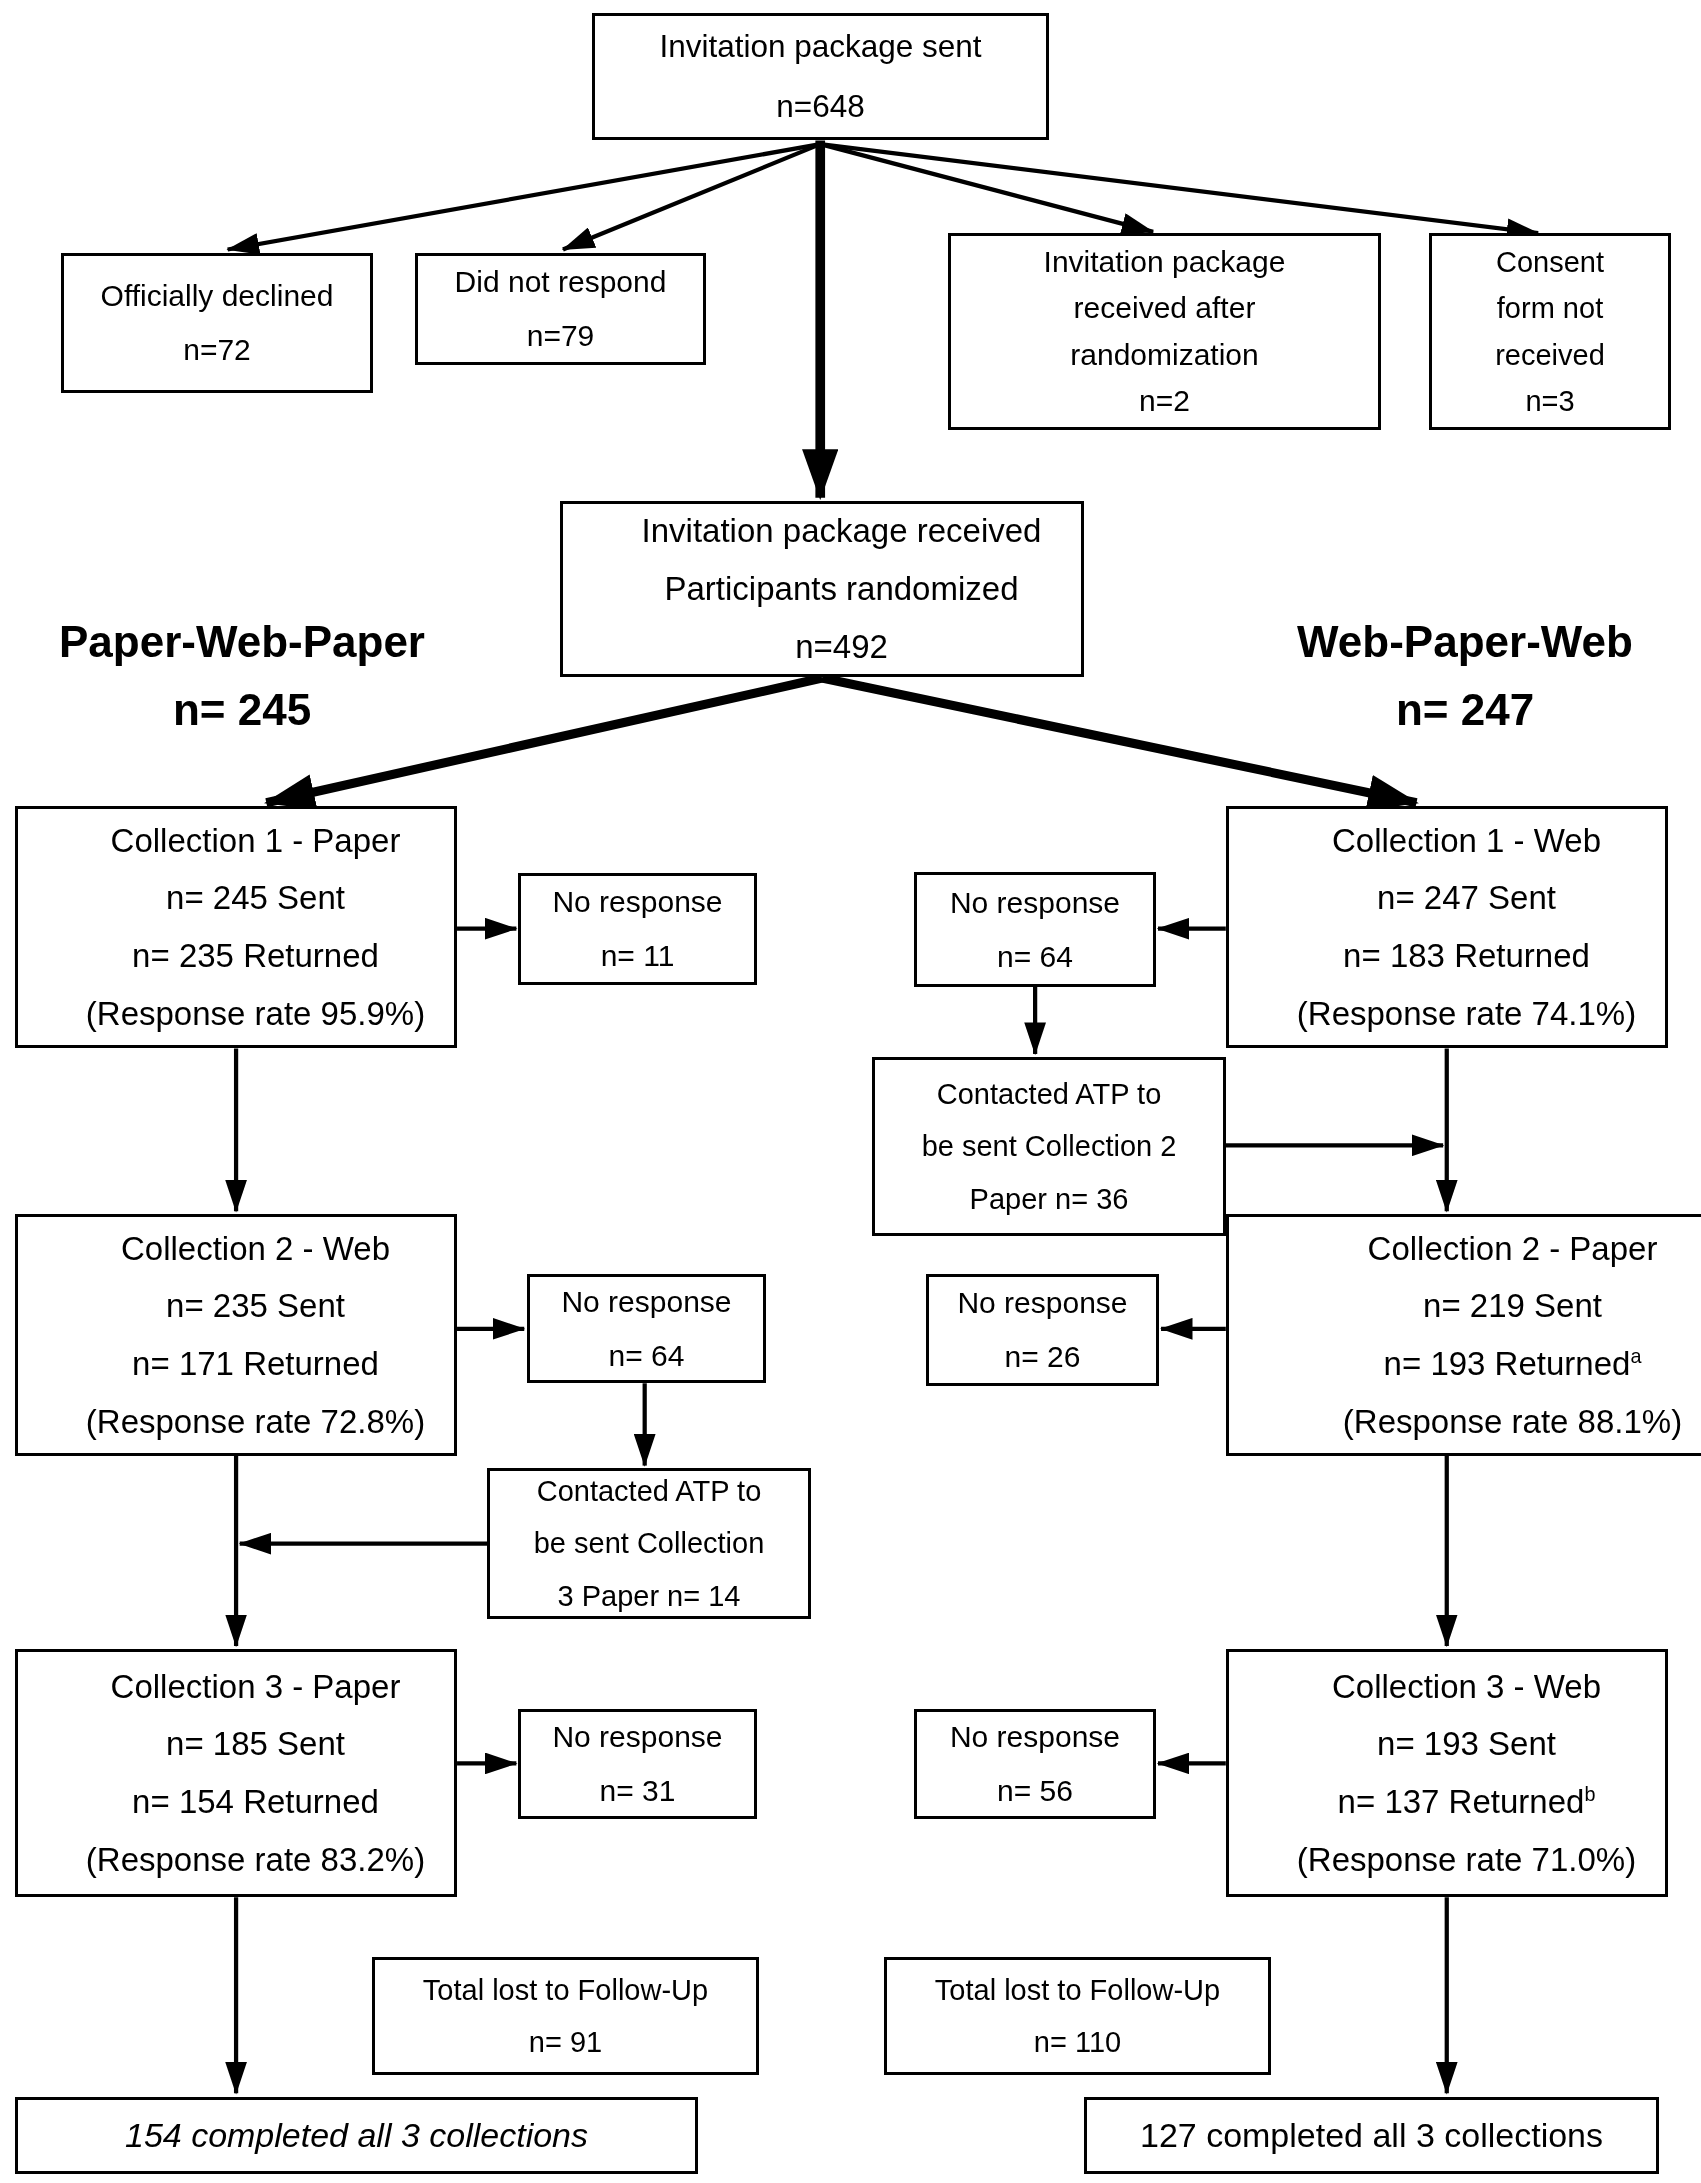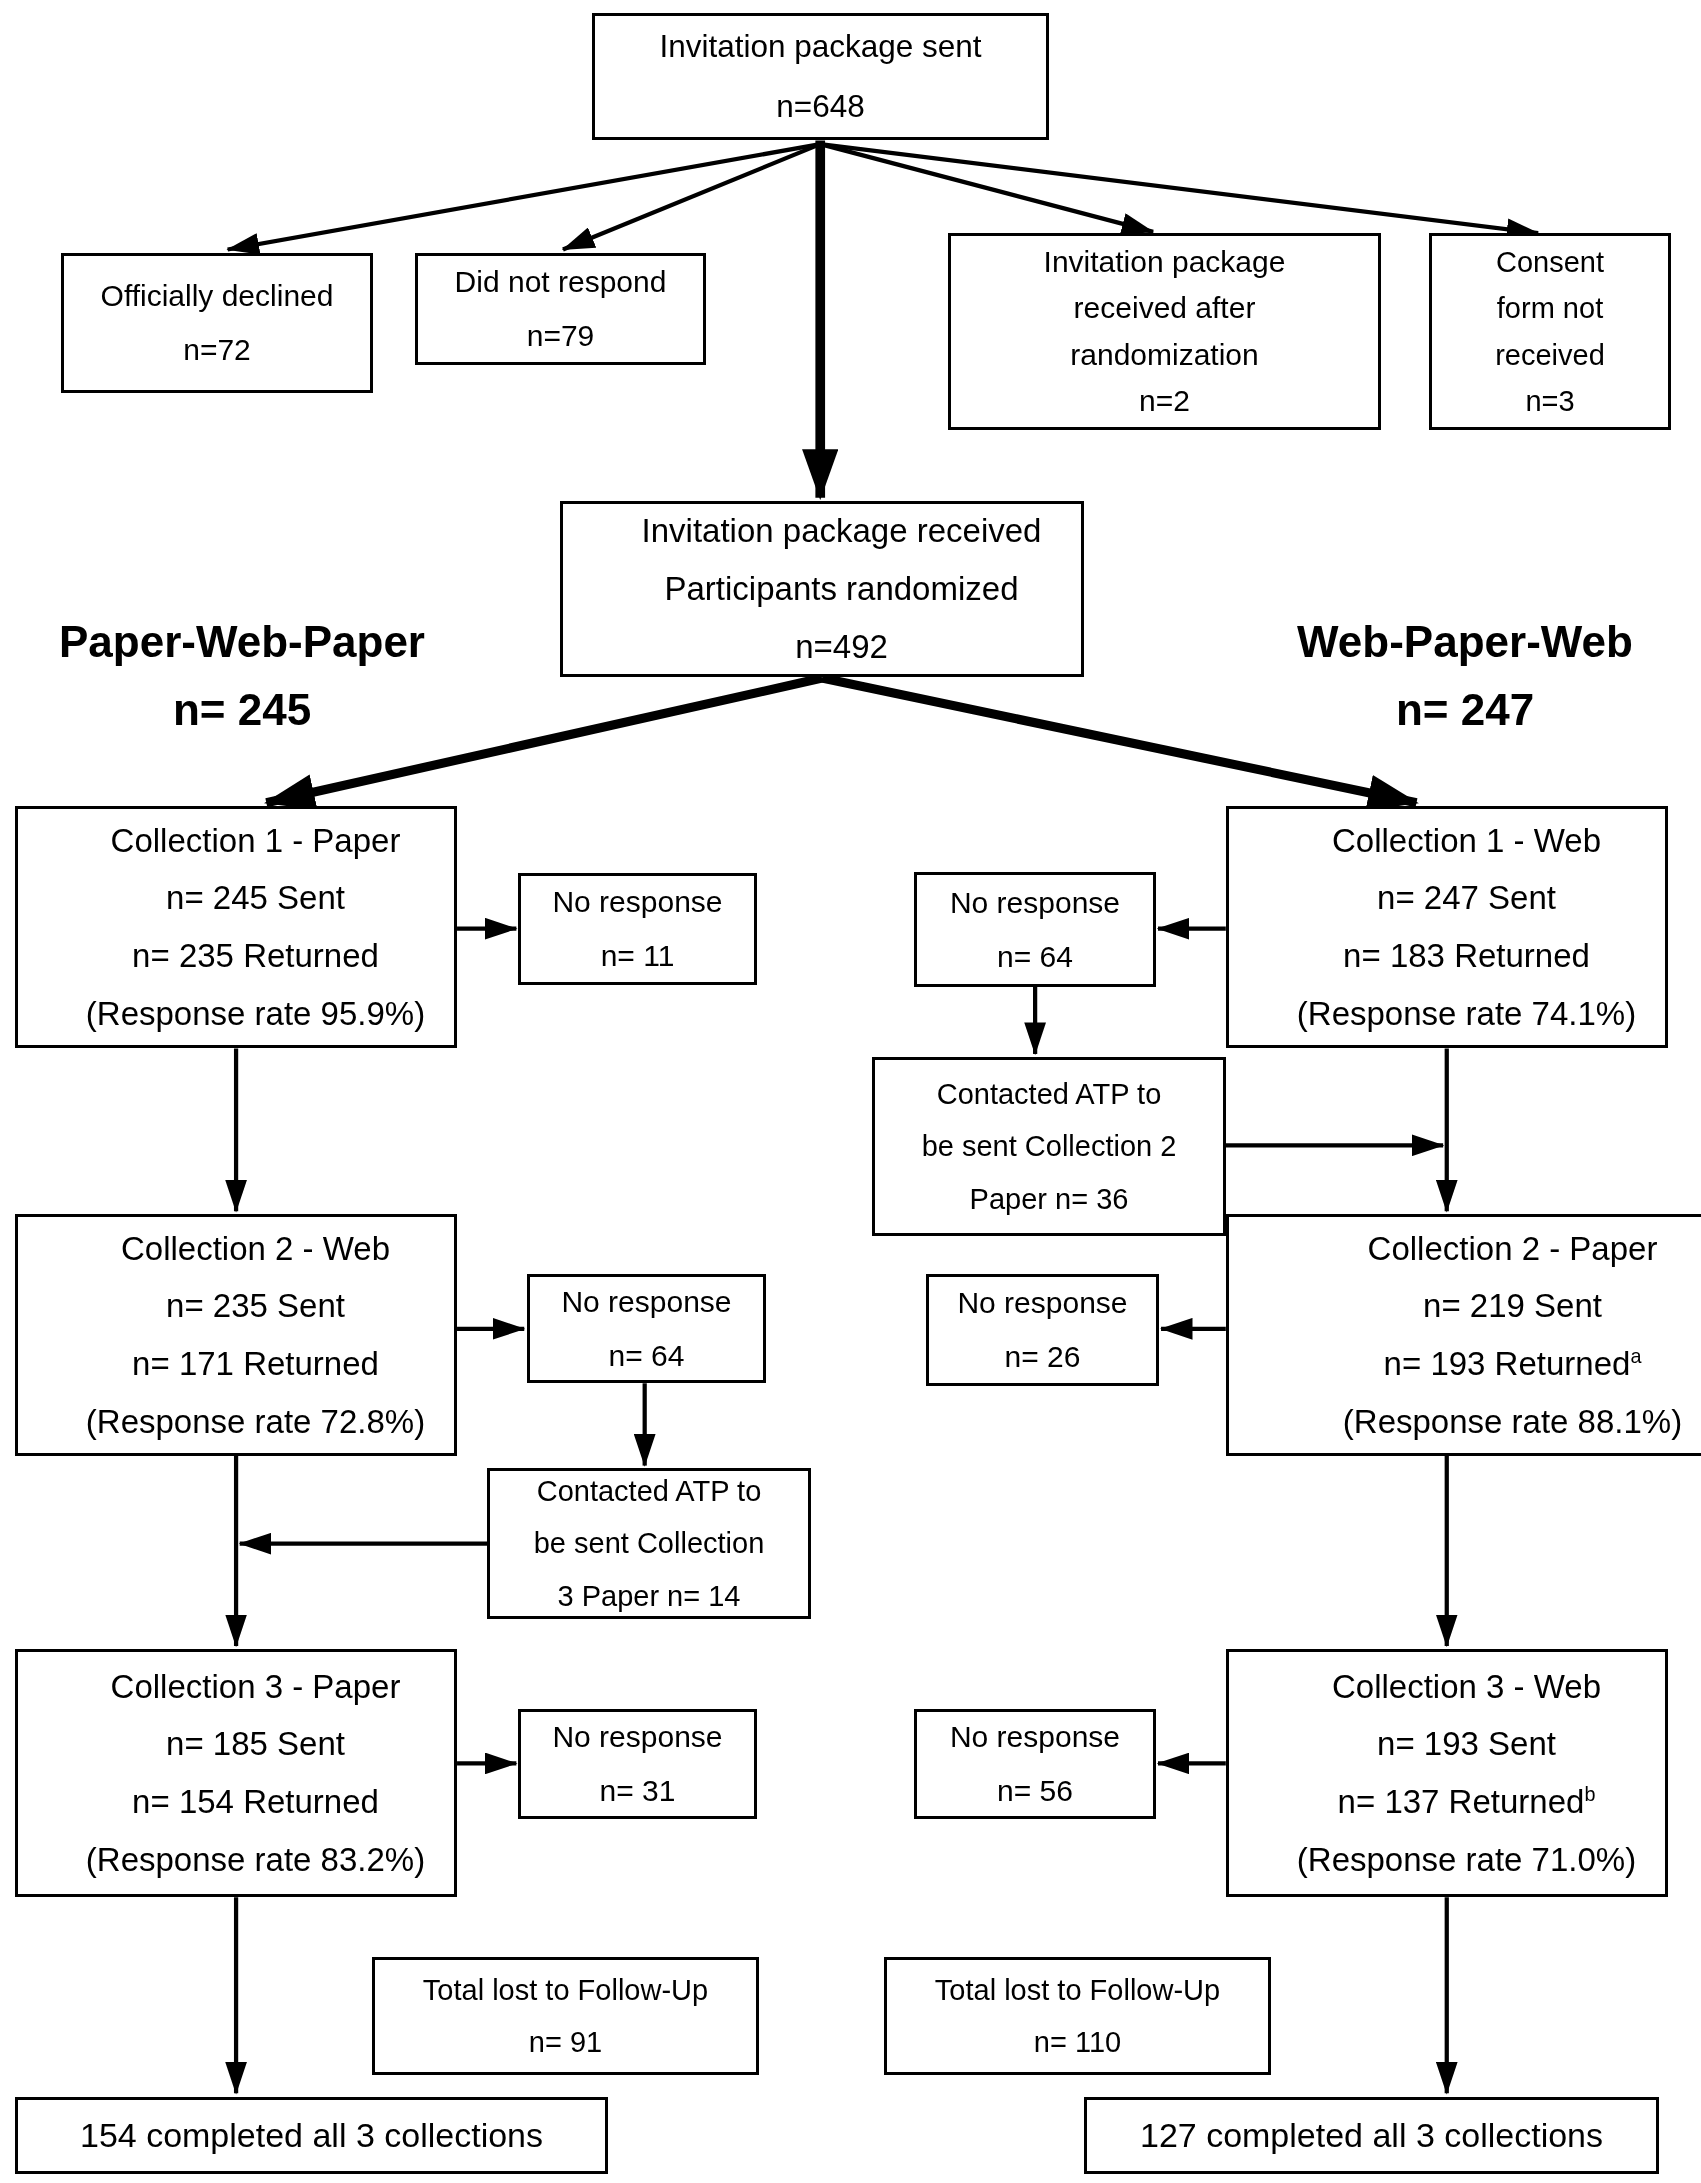--- a/index.html
+++ b/index.html
@@ -219,21 +219,21 @@
   <div class="box lost" style="left:372px;top:1957px;width:387px;height:118px;">
     <div>Total lost to Follow-Up</div>
     <div>n= 91</div>
   </div>
 
   <div class="box lost" style="left:884px;top:1957px;width:387px;height:118px;">
     <div>Total lost to Follow-Up</div>
     <div>n= 110</div>
   </div>
 
-  <div class="box done" style="left:15px;top:2097px;width:593px;height:77px;">
+  <div class="box done" style="left:15px;top:2097px;width:683px;height:77px;font-style:italic;">
     <div>154 completed all 3 collections</div>
   </div>
 
   <div class="box done" style="left:1084px;top:2097px;width:575px;height:77px;">
     <div>127 completed all 3 collections</div>
   </div>
 
 </div>
 
 

